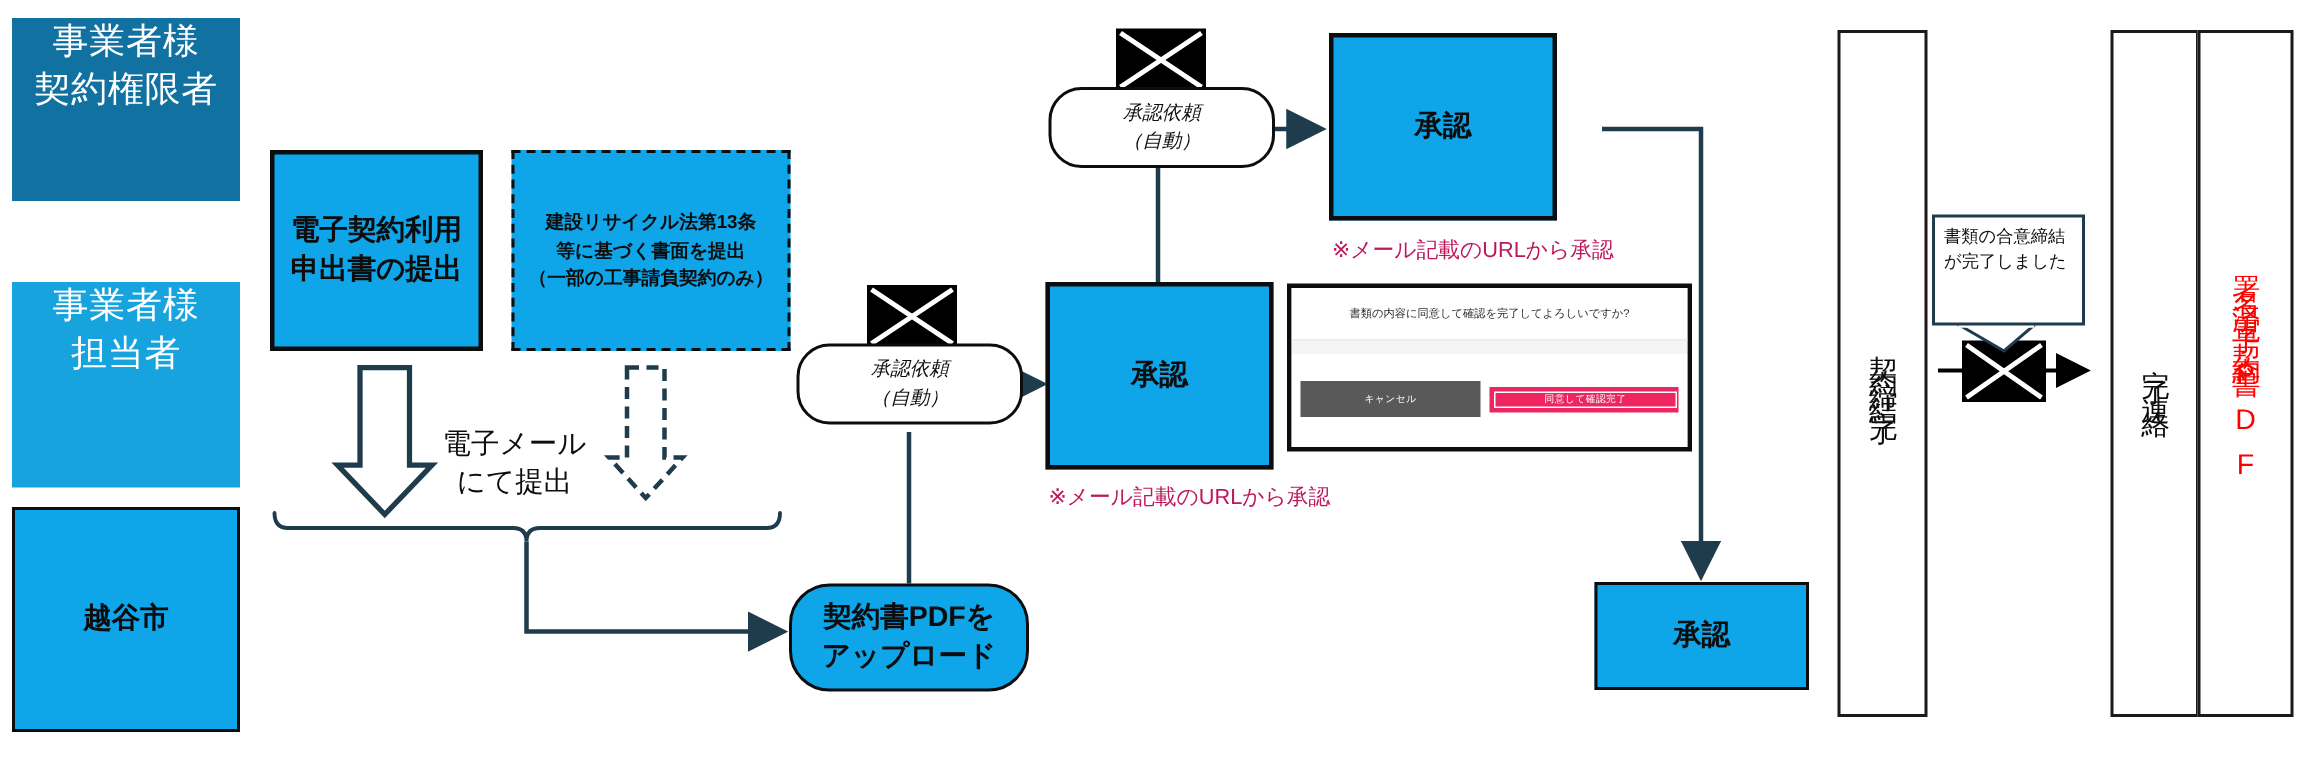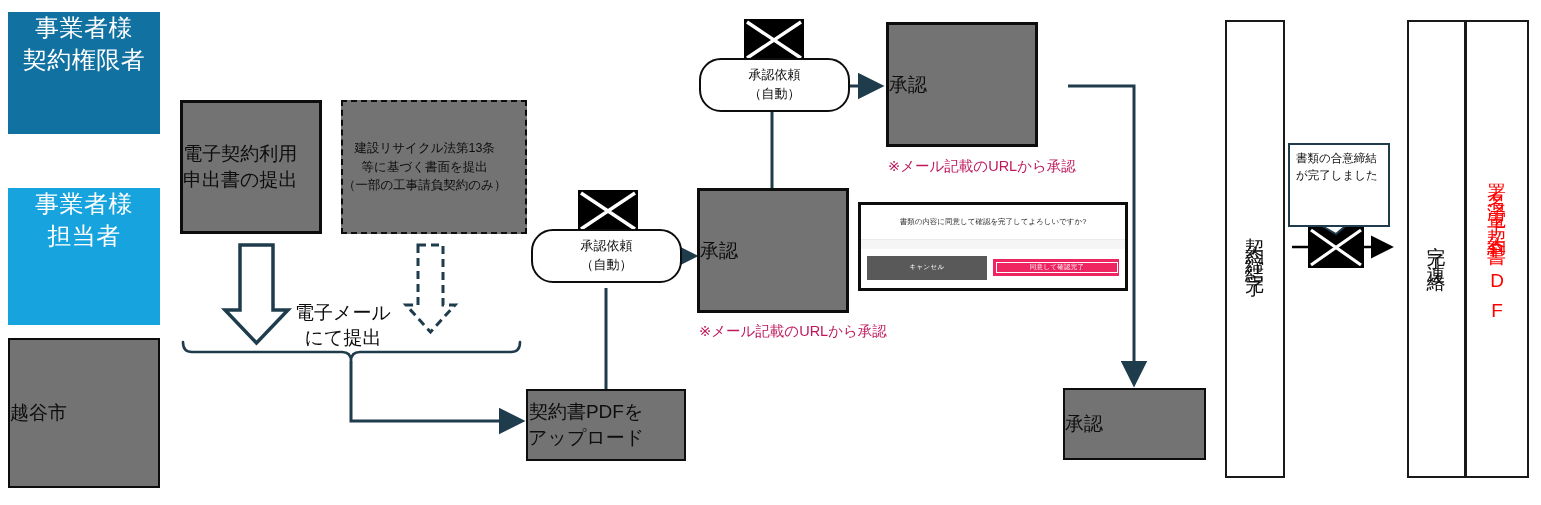--- a/index.html
+++ b/index.html
@@ -10,33 +10,33 @@
 
   
   .role-chip{
     display:flex;justify-content:center;text-align:center;
     color:#ffffff;font-size:24px;line-height:1.35;letter-spacing:.5px;
     white-space:pre-line;
   }
 
   
   .box{
-    display:flex;align-items:center;justify-content:flex-start;text-align:center;
-    background:#737373;border:1px solid #0d0d0d;
-    font-size:19px;line-height:1.35;white-space:pre-line;color:#0d0d0d;
+    display:flex;align-items:center;justify-content:center;text-align:center;
+    background:#0ea5e9;border:1px solid #0d0d0d;
+    font-size:19px;line-height:1.35;white-space:pre-line;color:#0d0d0d;font-weight:bold;
   }
   .box-thick{border-width:3px;}
   .box-thin{border-width:2px;}
   .box-dashed{border:2px dashed #0d0d0d;font-size:12.5px;line-height:1.5;}
 
   
   .rounded-node{
     display:flex;align-items:center;justify-content:center;text-align:center;
     background:#ffffff;border:2px solid #0d0d0d;border-radius:22px;
-    font-size:13px;line-height:1.45;white-space:pre-line;
+    font-size:13px;line-height:1.45;white-space:pre-line;font-style:italic;
   }
 
   
   .vbox{
     background:#ffffff;border:2px solid #1a1a1a;
     display:flex;align-items:center;justify-content:center;
   }
   .vtext{
     writing-mode:vertical-rl;text-orientation:upright;
     font-size:19px;letter-spacing:9px;line-height:1;
@@ -170,26 +170,26 @@
     <span>電子契約利用
 申出書の提出</span>
   </div>
 
   <div class="abs box box-dashed" style="left:341px;top:100px;width:186px;height:134px;">
     <span>建設リサイクル法第13条
 等に基づく書面を提出
 （一部の工事請負契約のみ）</span>
   </div>
 
-  <div class="abs label-text" style="left:281px;top:274px;width:124px;">
+  <div class="abs label-text" style="left:281px;top:258px;width:124px;">
     <span>電子メール
 にて提出</span>
   </div>
 
-  <div class="abs box box-thin" style="left:526px;top:389px;width:160px;height:72px;">
+  <div class="abs box box-thin" style="left:526px;top:389px;width:160px;height:72px;border-radius:27px;">
     <span>契約書PDFを
 アップロード</span>
   </div>
 
   <div class="abs rounded-node" style="left:531px;top:229px;width:151px;height:54px;">
     <span>承認依頼
 （自動）</span>
   </div>
 
   <div class="abs rounded-node" style="left:699px;top:58px;width:151px;height:54px;">
@@ -210,42 +210,42 @@
   </div>
 
   <div class="abs caption" style="left:888px;top:157px;">
     <span>※メール記載のURLから承認</span>
   </div>
 
   <div class="abs box box-thin" style="left:1063px;top:388px;width:143px;height:72px;">
     <span>承認</span>
   </div>
 
-  <div class="abs dialog" style="left:858px;top:202px;width:270px;height:89px;">
+  <div class="abs dialog" style="left:858px;top:189px;width:270px;height:112px;">
     <div class="dialog-msg">
       <span>書類の内容に同意して確認を完了してよろしいですか?</span>
     </div>
     <div class="dialog-sep"></div>
     <div class="dialog-actions">
       <div class="btn btn-cancel">
         <span>キャンセル</span>
       </div>
       <div class="btn-confirm-wrap" style="background:#EE2560;">
         <div class="btn-confirm" style="background:#EE2560;border:1.5px solid #ffffff;">
           <span>同意して確認完了</span>
         </div>
       </div>
     </div>
   </div>
 
   <div class="abs vbox" style="left:1225px;top:20px;width:60px;height:458px;">
     <span class="vtext">契約締結完了</span>
   </div>
 
-  <div class="abs callout" style="left:1288px;top:143px;width:102px;height:84px;">
+  <div class="abs callout" style="left:1288px;top:143px;width:102px;height:74px;">
     <span>書類の合意締結が完了しました</span>
   </div>
 
   <div class="abs vbox" style="left:1407px;top:20px;width:59px;height:458px;">
     <span class="vtext">完了連絡</span>
   </div>
 
   <div class="abs vbox" style="left:1465px;top:20px;width:64px;height:458px;">
     <span class="vtext red">署名済電子契約書PDF</span>
   </div>

